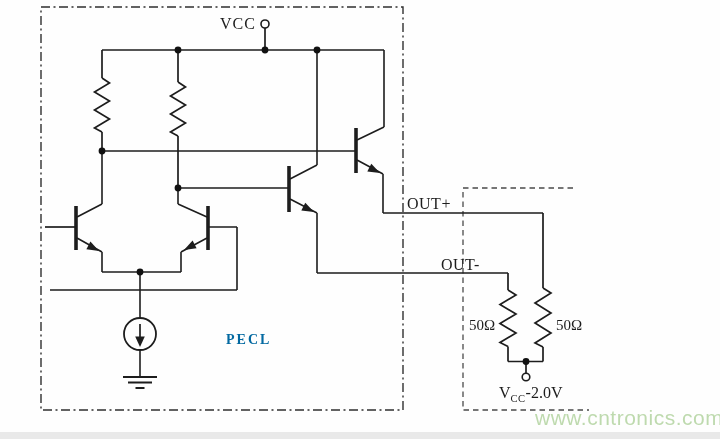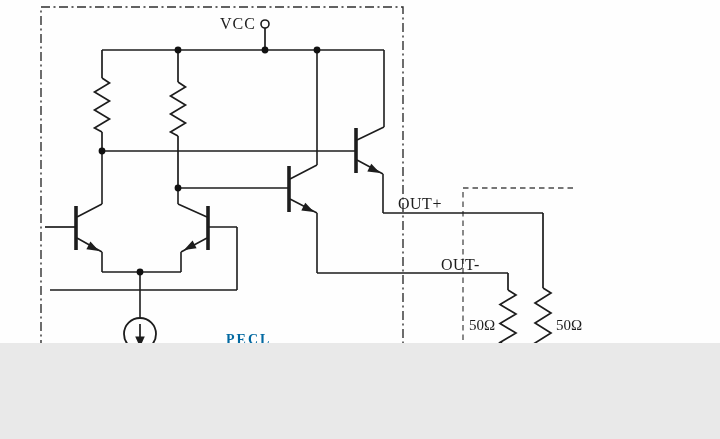--- a/index.html
+++ b/index.html
@@ -1,33 +1,33 @@
 <!DOCTYPE html>
 <html><head>
 <meta charset="utf-8">
 <style>
   html,body{margin:0;padding:0;background:#e9e9e9;}
   .stage{
     position:relative;
-    width:720px;height:343px;
+    width:720px;height:432px;
     background:#fefefe;
     overflow:hidden;
     font-family:"Liberation Serif", serif;
   }
   svg{position:absolute;left:0;top:0;}
   .lbl{
     position:absolute;
     color:#1d1d1d;
     font-size:16px;
     line-height:1.1;
     white-space:nowrap;
     user-select:none;
   }
   .lbl-vcc{left:220px;top:15px;letter-spacing:1px;}
-  .lbl-outp{left:398px;top:195px;letter-spacing:.5px;}
+  .lbl-outp{left:407px;top:195px;letter-spacing:.5px;}
   .lbl-outm{left:409px;top:256px;letter-spacing:.5px;margin-left:32px;}
   .lbl-pecl{
     left:226px;top:332px;
     font-size:14px;font-weight:bold;letter-spacing:2px;
     color:#0369a1;
   }
   .lbl-r-left{left:469px;top:317px;font-size:15px;}
   .lbl-r-right{left:556px;top:317px;font-size:15px;}
   .lbl-supply{left:499px;top:384px;}
   .lbl-supply sub{font-size:10.5px;letter-spacing:.5px;}
@@ -158,16 +158,17 @@
   </svg>
 
   <div class="lbl lbl-vcc">VCC</div>
   <div class="lbl lbl-outp">OUT+</div>
   <div class="lbl lbl-outm">OUT-</div>
   <div class="lbl lbl-pecl">PECL</div>
 
   <div class="lbl lbl-r-left">50Ω</div>
   <div class="lbl lbl-r-right">50Ω</div>
 
+  <div class="lbl lbl-supply"><span>V</span><sub>CC</sub><span>-2.0V</span></div>
 
 
   <div class="lbl lbl-watermark">www.cntronics.com</div>
 </div>
 
 </body></html>

